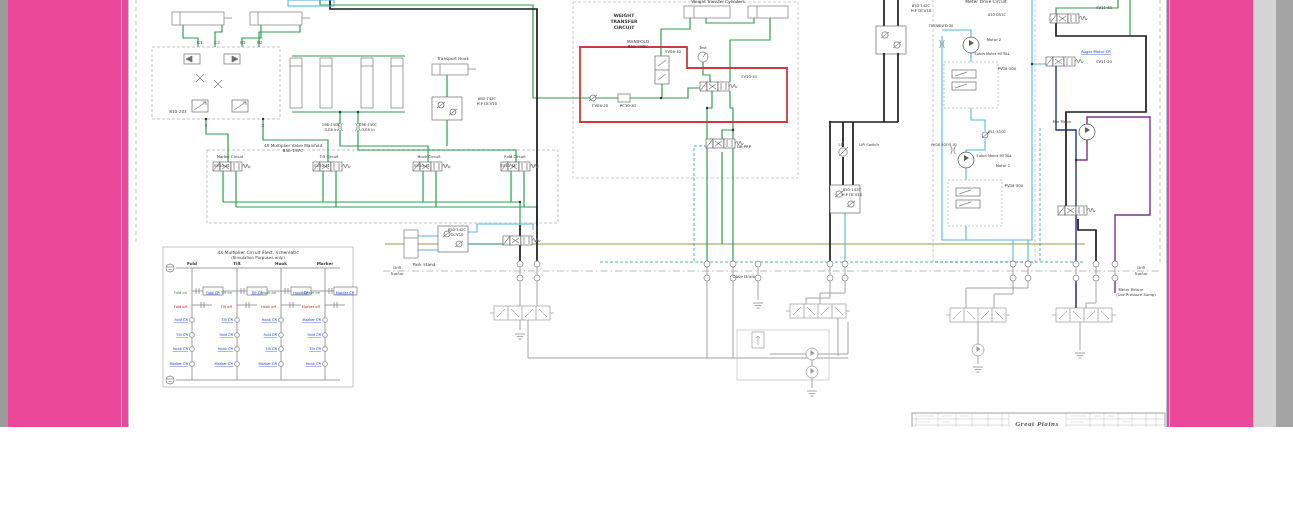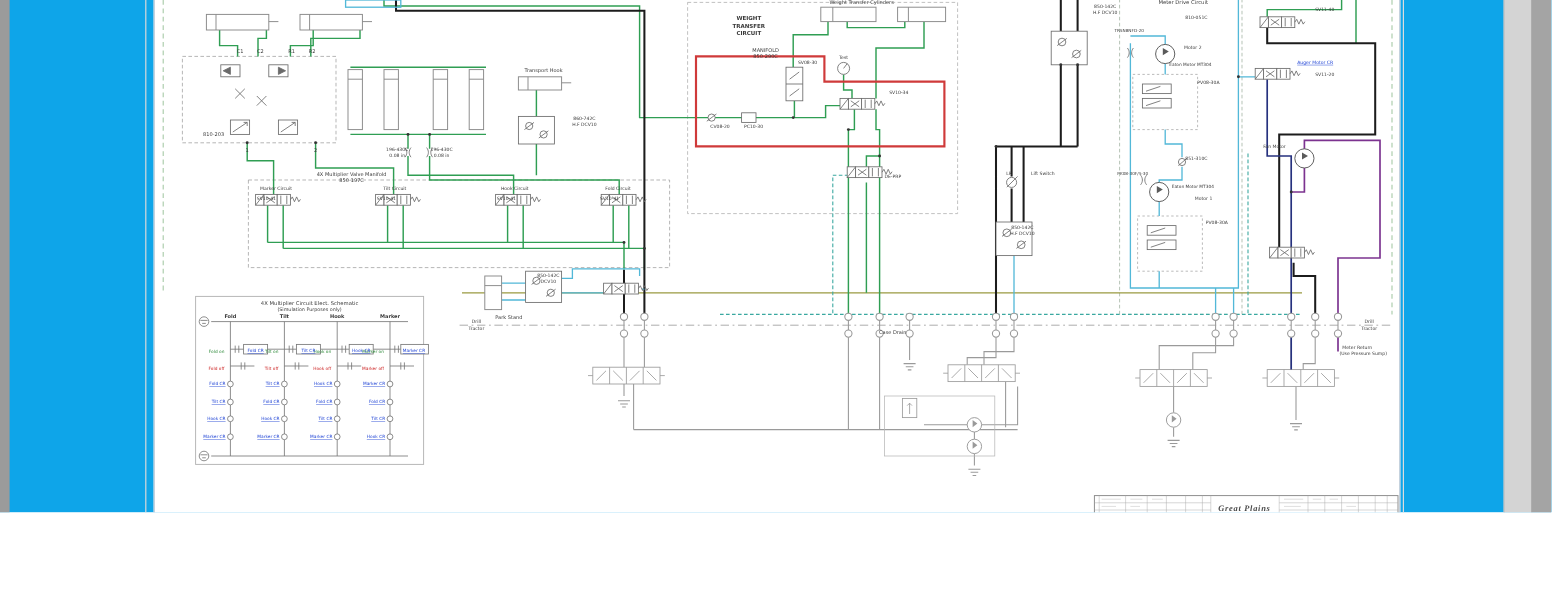--- a/index.html
+++ b/index.html
@@ -1,16 +1,16 @@
 <!DOCTYPE html>
 <html><head>
 <meta charset="utf-8">
 <style>
   html,body{margin:0;padding:0;background:#fff}
-  .stage{position:relative;width:1293px;height:427px;background:#0ea5e9;overflow:hidden;
+  .stage{position:relative;width:1293px;height:427px;background:#ec4899;overflow:hidden;
          font-family:"Liberation Sans",sans-serif;}
   .abs{position:absolute;}
   
   .left-strip{left:0;top:0;width:8px;height:474px;background:#9b9b9b;}
   .vtrack{left:1253px;top:0;width:23px;height:474px;background:#d4d4d4;border-left:1px solid #c2c2c2;}
   .right-strip{left:1276px;top:0;width:17px;height:474px;background:#a4a4a4;}
   .page{left:128px;top:-3px;width:1037px;height:448px;background:#fff;border:1px solid #b7c7d6;}
   .shadow-l{left:121px;top:0;width:1px;height:449px;background:#d9d9d9;}
   .shadow-r{left:1169px;top:0;width:1px;height:449px;background:#dcdcdc;}
   .shadow-b{left:121px;top:448px;width:1049px;height:1px;background:#d9d9d9;}

